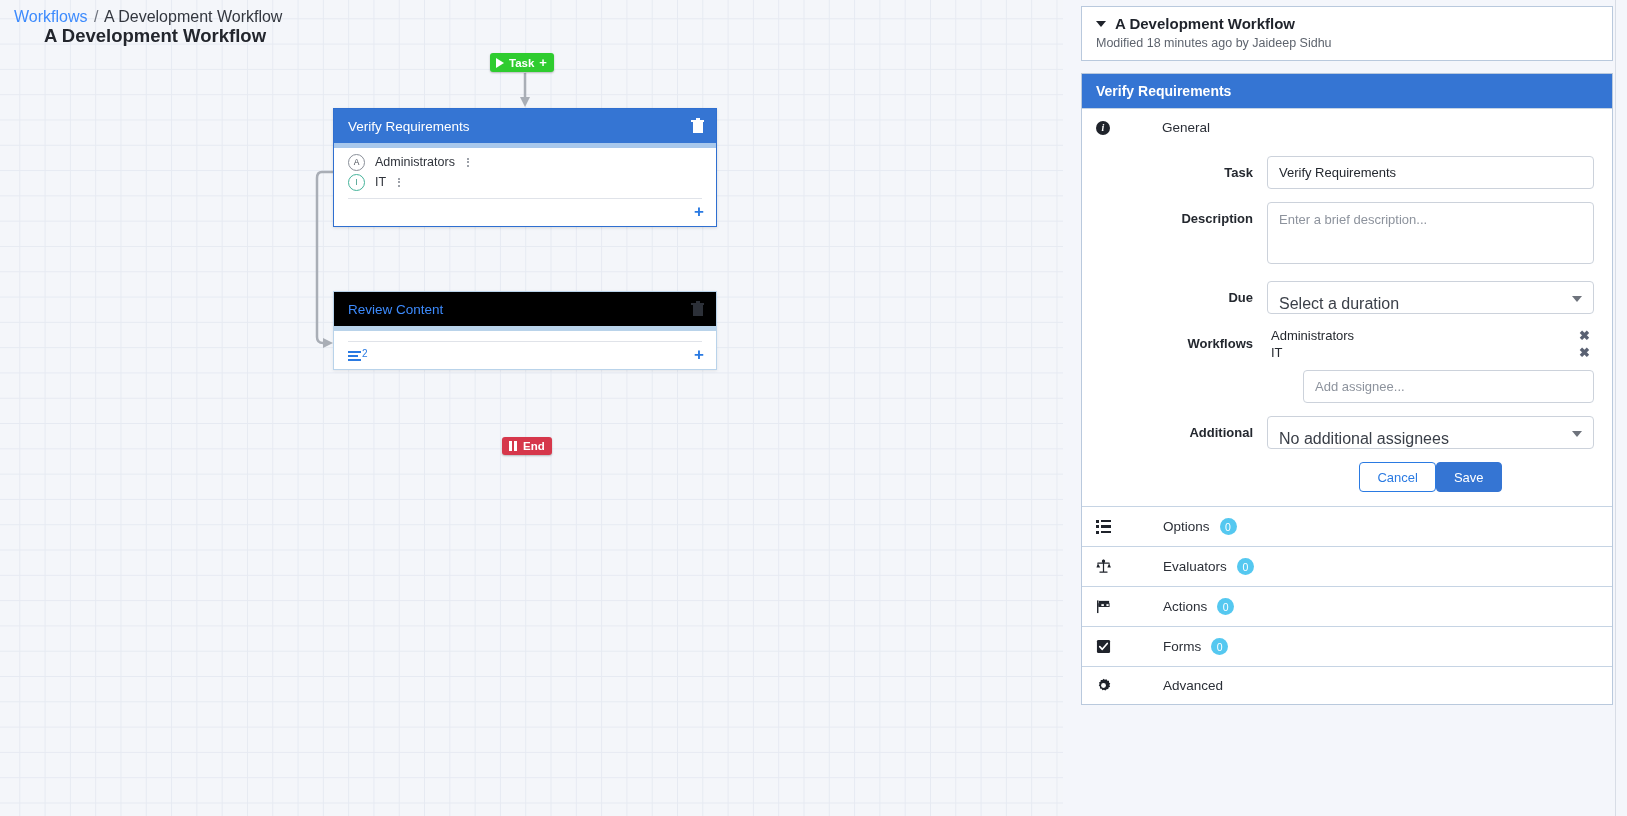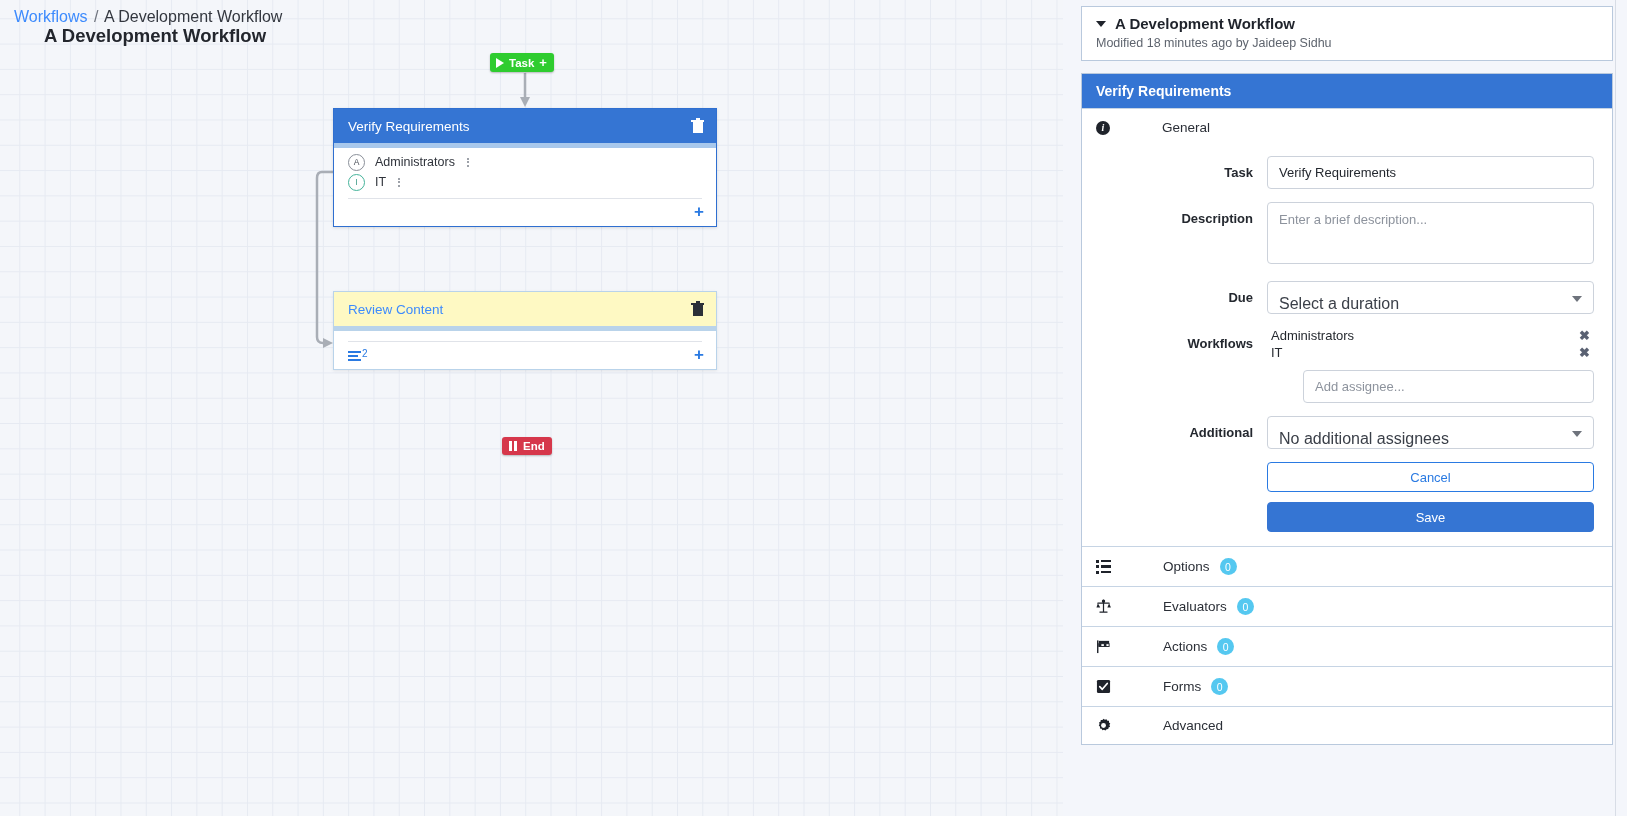--- a/index.html
+++ b/index.html
@@ -122,21 +122,21 @@
   #card-verify .card-head { background: #3575d3; }
   #card-verify .card-head .t { color: #ffffff; }
   #card-verify .strip { height: 5px; background: #a8c8ec; }
 
   
   #card-review {
     left: 333px; top: 291px;
     border: 1px solid #b9d3ea;
     box-shadow: 0 1px 3px rgba(0,0,0,.08);
   }
-  #card-review .card-head { background: #fef9c3; }
+  #card-review .card-head { background: #000000; }
   #card-review .card-head .t { color: #3d8bfd; }
   #card-review .strip { height: 5px; background: #b9d3ea; }
 
   .trash { width: 13px; height: 15px; cursor: pointer; position: relative; }
   .trash .lid { position: absolute; top: 1px; left: 0; width: 13px; height: 2px; }
   .trash .hdl { position: absolute; top: -1px; left: 4.5px; width: 4px; height: 2px; }
   .trash .can { position: absolute; top: 3.5px; left: 1.5px; width: 10px; height: 11px; }
   .trash.white .lid, .trash.white .hdl, .trash.white .can { background: #ffffff; }
   .trash.dark  .lid, .trash.dark  .hdl, .trash.dark  .can { background: #2c3038; }
 
@@ -229,21 +229,21 @@
   }
   .assignee-line {
     display: flex; align-items: center; justify-content: space-between;
     padding: 1px 2px 1px 4px;
   }
   .assignee-line .nm { font-size: 13px; color: #25292f; }
   .xbtn {
     color: #5a6172; font-size: 13px; font-weight: bold;
     cursor: pointer; line-height: 1; padding: 0 2px;
   }
-  .btn-row { display: flex; justify-content: center; gap: 10px; margin-top: 4px; padding-left: 185px; flex-direction: column; }
+  .btn-row { display: flex; justify-content: center; margin-top: 4px; padding-left: 185px; }
   .btn {
     height: 30px; padding: 0 17px; border-radius: 4px;
     font-size: 13px; cursor: pointer;
     display: flex; align-items: center; justify-content: center;
     font-family: "Liberation Sans", sans-serif;
   }
   .btn-cancel { background: #fff; border: 1px solid #2a7ae2; color: #2a7ae2; }
   .btn-save { background: #3575d3; border: 1px solid #3575d3; color: #fff; }
 </style>
 </head>

